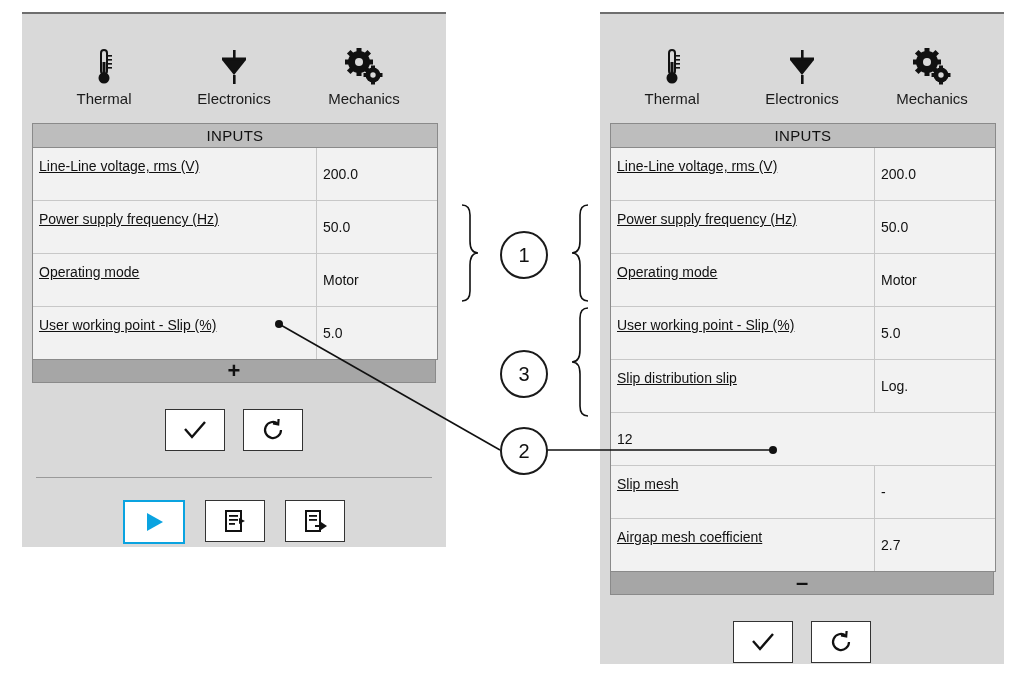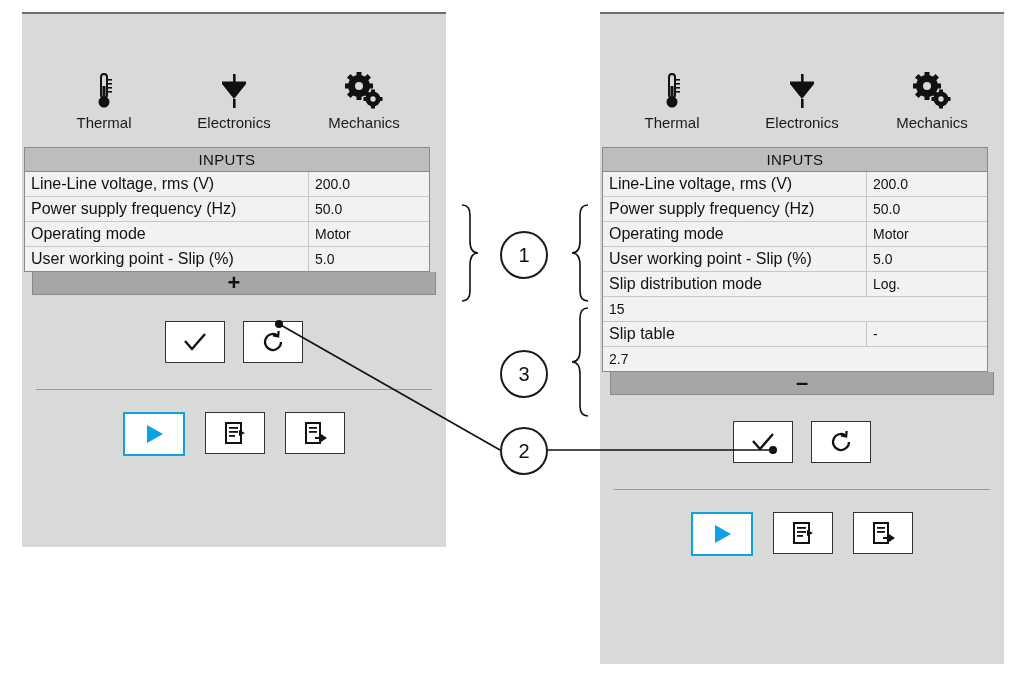--- a/index.html
+++ b/index.html
@@ -33,21 +33,21 @@
     width: 404px;
     height: 650px;
   }
 
   
   .toolbar {
     display: flex;
     justify-content: center;
     align-items: flex-end;
     gap: 34px;
-    padding-top: 52px;
+    padding-top: 28px;
     padding-bottom: 6px;
   }
   .tool {
     display: flex;
     flex-direction: column;
     align-items: center;
     width: 96px;
   }
   .tool .glyph {
     height: 44px;
@@ -57,21 +57,21 @@
   }
   .tool .tlabel {
     font-size: 15px;
     color: #1a1a1a;
     margin-top: 4px;
     white-space: nowrap;
   }
 
   
   .tbl {
-    margin: 10px 10px 0 2px;
+    margin: 10px 10px 0 10px;
     border: 1px solid #8a8a8a;
     border-collapse: collapse;
     width: calc(100% - 20px);
     background: #ffffff;
   }
   .tbl .hdr {
     background: #bdbdbd;
     text-align: center;
     font-size: 15px;
     color: #111;
@@ -81,30 +81,31 @@
     letter-spacing: .3px;
   }
   .row {
     display: flex;
     border-bottom: 1px solid #c8c8c8;
     background: #f2f2f2;
   }
   .row:last-child { border-bottom: none; }
   .row .k {
     flex: 1 1 auto;
-    padding: 3px 6px;
-    font-size: 16px;
+    padding: 10px 6px;
+    font-size: 14px;
     color: #111;
     border-right: 1px solid #c8c8c8;
     white-space: nowrap;
     overflow: hidden;
+    text-decoration: underline;
   }
   .row .v {
     flex: 0 0 108px;
-    padding: 4px 6px;
+    padding: 18px 6px;
     font-size: 14px;
     color: #111;
     white-space: nowrap;
     overflow: hidden;
   }
 
   
   .strip {
     margin: 0 10px;
     height: 22px;
@@ -364,31 +365,32 @@
     </div>
     <div class="row">
       <div class="k">Operating mode</div>
       <div class="v">Motor</div>
     </div>
     <div class="row">
       <div class="k">User working point - Slip (%)</div>
       <div class="v">5.0</div>
     </div>
     <div class="row">
-      <div class="k">Slip distribution mode</div>
+      <div class="k">Slip distribution slip</div>
       <div class="v">Log.</div>
     </div>
     <div class="row">
-      <div class="v">15</div>
-    </div>
-    <div class="row">
-      <div class="k">Slip table</div>
+      <div class="v">12</div>
+    </div>
+    <div class="row">
+      <div class="k">Slip mesh</div>
       <div class="v">-</div>
     </div>
     <div class="row">
+      <div class="k">Airgap mesh coefficient</div>
       <div class="v">2.7</div>
     </div>
   </div>
 
   <div class="strip">
     <span class="pm">–</span>
   </div>
 
   <div class="btnrow">
     <div class="sqbtn">

